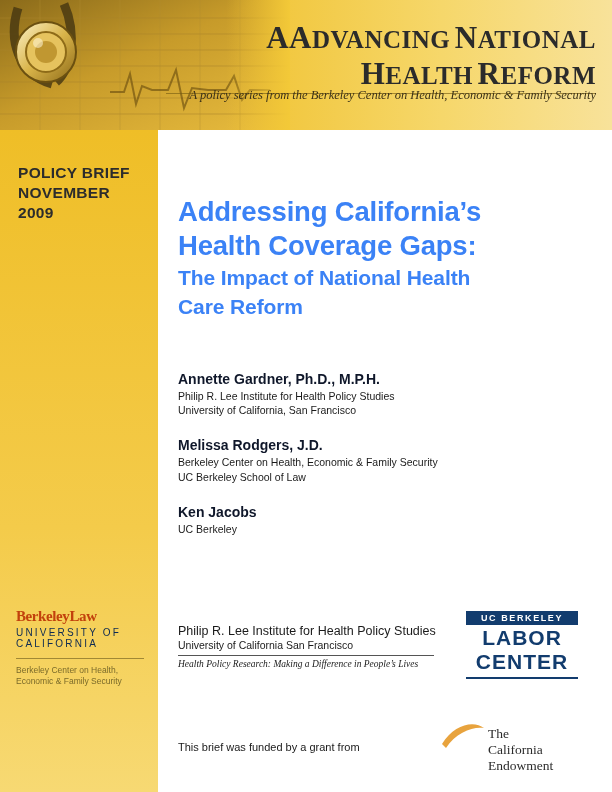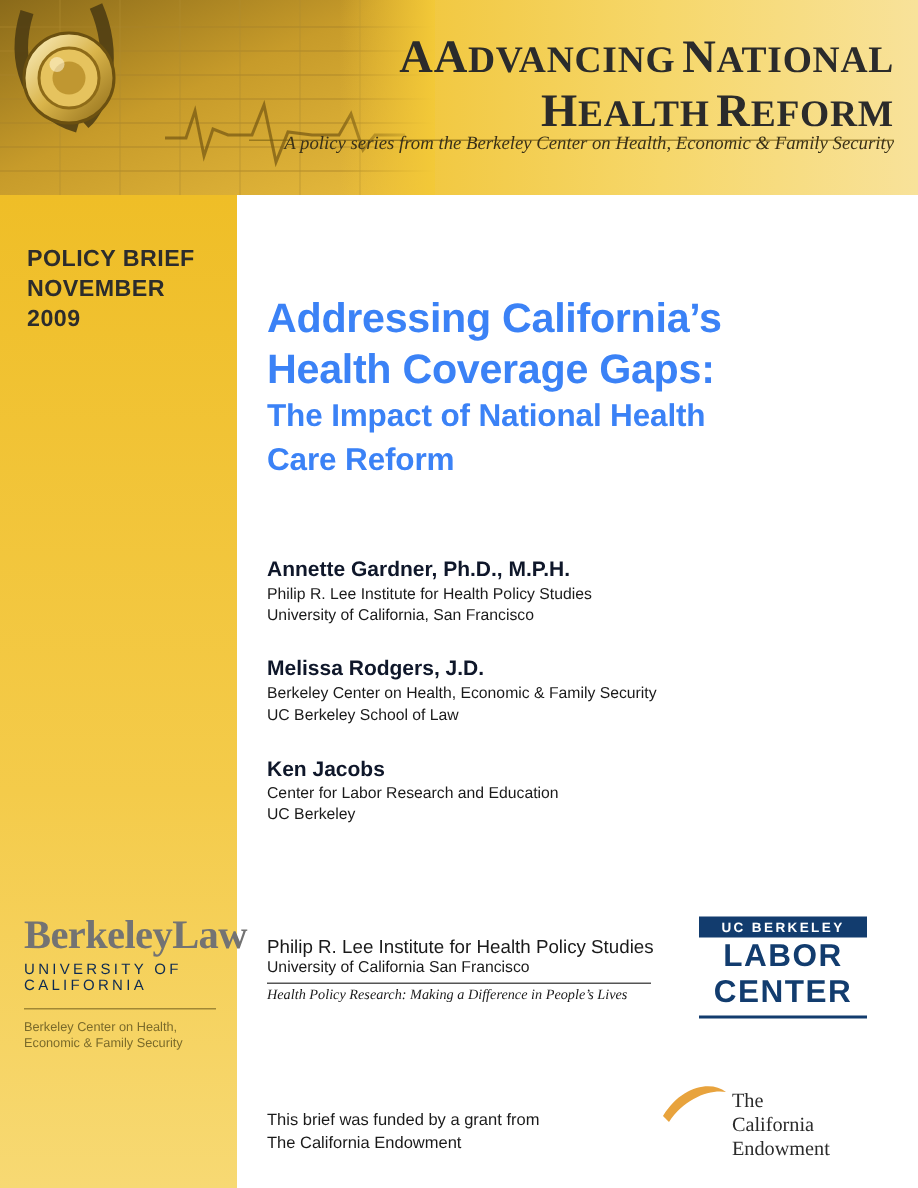--- a/index.html
+++ b/index.html
@@ -141,23 +141,23 @@
 
   
   .berkeley-law {
     position: absolute;
     left: 16px;
     top: 608px;
     width: 136px;
   }
   .bl-word {
     font-family: "Liberation Serif", serif;
-    font-size: 27px;
-    font-weight: bold;
-    color: #737373;
+    font-size: 15px;
+    font-weight: bold;
+    color: #c2410c;
     letter-spacing: -0.4px;
   }
   .bl-uc {
     font-family: "Liberation Sans", sans-serif;
     font-size: 10px;
     letter-spacing: 2.2px;
     color: #0d2a52;
     margin-top: 2px;
   }
   .bl-rule {
@@ -347,21 +347,20 @@
       <div class="author-aff">Philip R. Lee Institute for Health Policy Studies</div>
       <div class="author-aff">University of California, San Francisco</div>
     </div>
     <div class="author">
       <div class="author-name">Melissa Rodgers, J.D.</div>
       <div class="author-aff">Berkeley Center on Health, Economic &amp; Family Security</div>
       <div class="author-aff">UC Berkeley School of Law</div>
     </div>
     <div class="author">
       <div class="author-name">Ken Jacobs</div>
-      <div class="author-aff">Center for Labor Research and Education</div>
       <div class="author-aff">UC Berkeley</div>
     </div>
   </div>
 </div>
 
 <div class="berkeley-law">
   <div class="bl-word">BerkeleyLaw</div>
   <div class="bl-uc">UNIVERSITY OF CALIFORNIA</div>
   <div class="bl-rule"></div>
   <div class="bl-center">Berkeley Center on Health,</div>
@@ -377,21 +376,20 @@
 
 <div class="labor-center">
   <div class="lc-top">UC BERKELEY</div>
   <div class="lc-word">LABOR</div>
   <div class="lc-word">CENTER</div>
   <div class="lc-rule"></div>
 </div>
 
 <div class="funder-note">
   <div>This brief was funded by a grant from</div>
-  <div>The California Endowment</div>
 </div>
 
 <div class="endowment">
   <svg width="46" height="34" viewBox="0 0 46 34" aria-hidden="true">
     <path d="M2 26 C 14 6, 34 2, 44 10 C 34 8, 16 14, 6 30 Z" fill="#e8a33d"></path>
   </svg>
   <div class="end-text">
     <div>The</div>
     <div>California</div>
     <div>Endowment</div>

